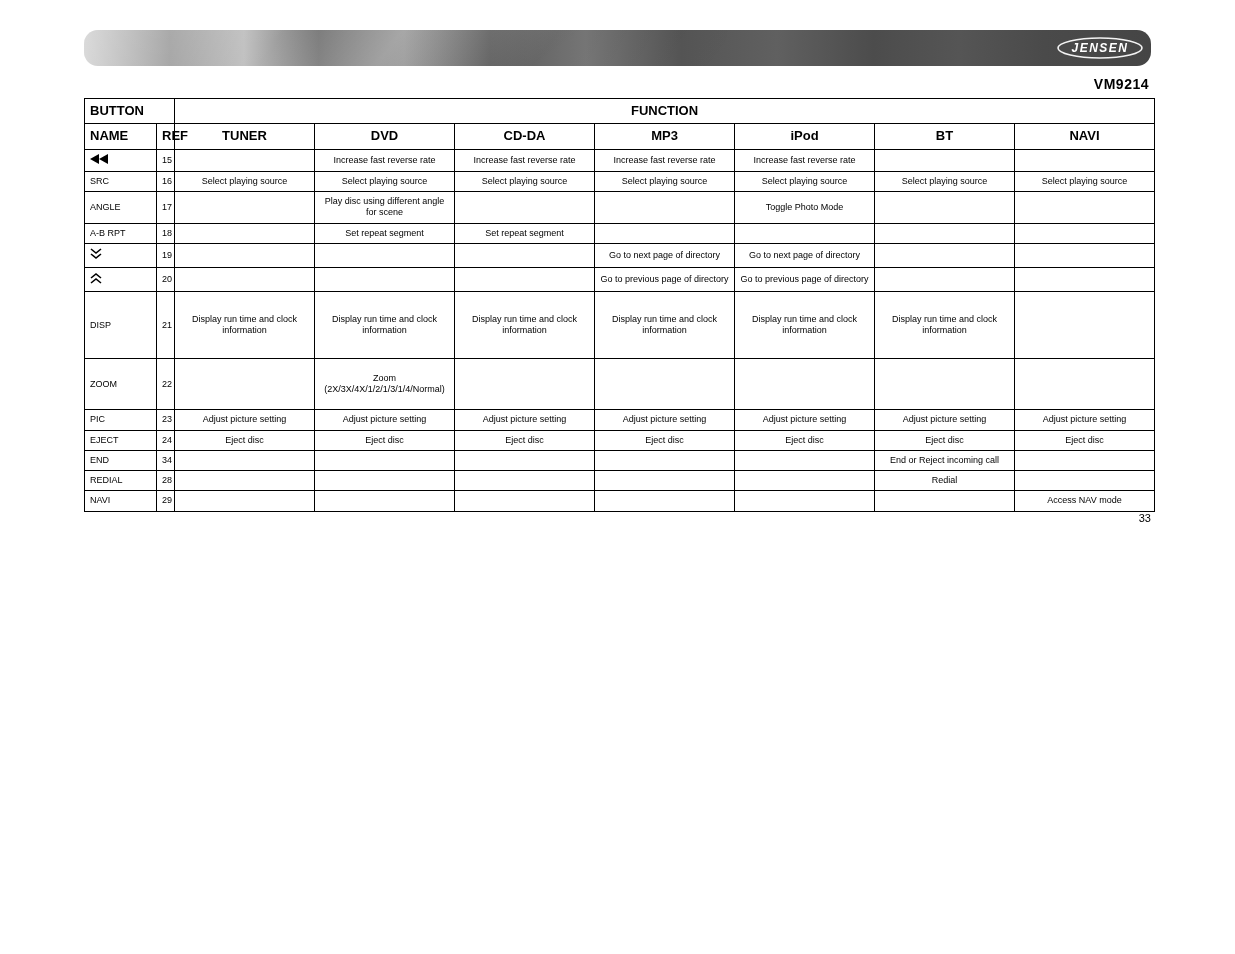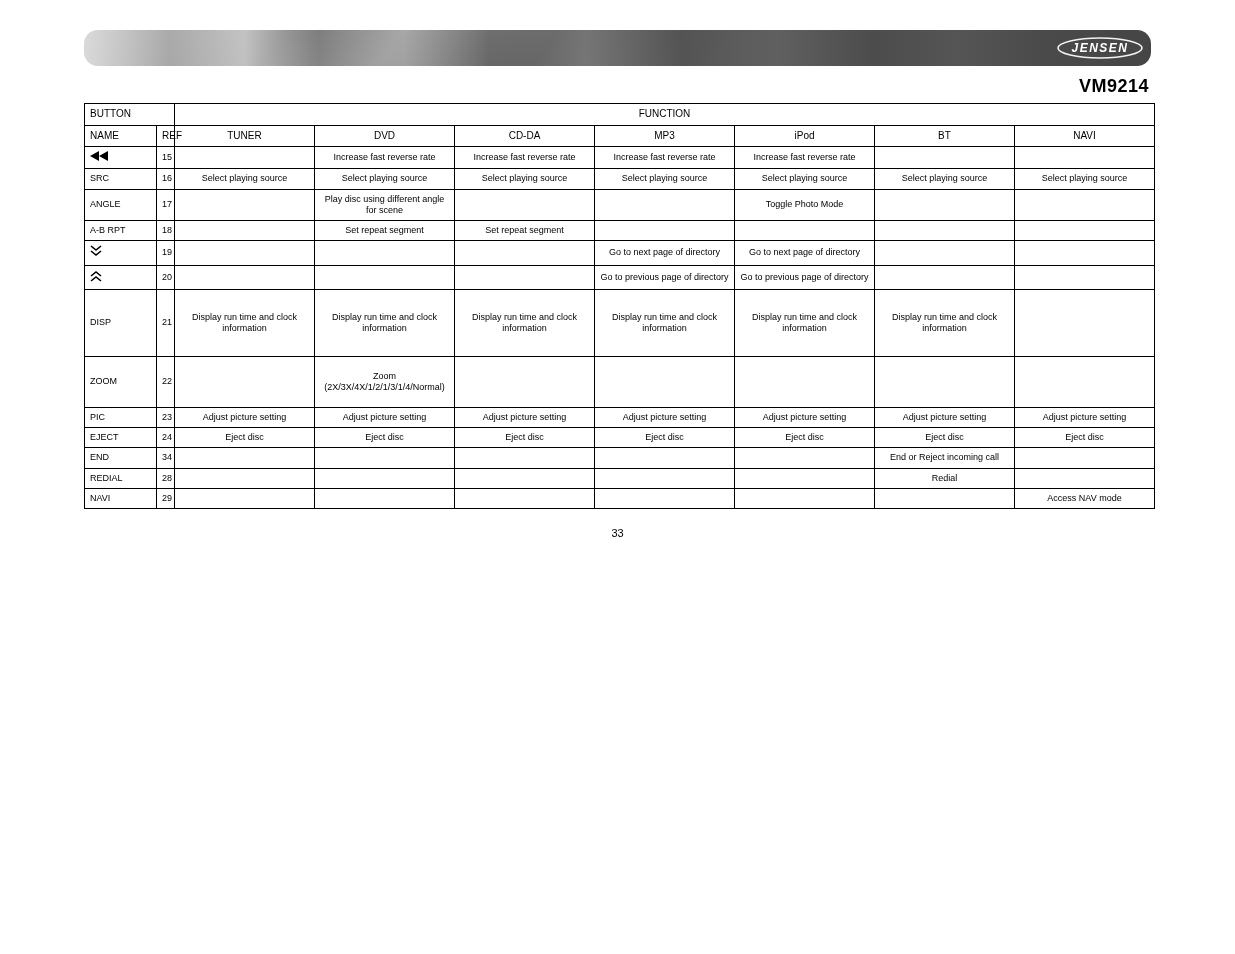--- a/index.html
+++ b/index.html
@@ -63,21 +63,21 @@
     right: 8px;
     top: 50%;
     transform: translateY(-50%);
     display: flex;
     align-items: center;
     gap: 0;
   }
   .logo svg { display: block; }
   .model-title {
     text-align: right;
-    font-size: 18px;
+    font-size: 14px;
     font-weight: 700;
     letter-spacing: 0.5px;
     margin: 10px 2px 6px 0;
   }
 
   
   table.func {
     width: 100%;
     border-collapse: collapse;
     table-layout: fixed;
@@ -85,37 +85,36 @@
     line-height: 1.25;
   }
   table.func th,
   table.func td {
     border: 1px solid #000;
     padding: 4px 5px;
     vertical-align: middle;
     text-align: center;
   }
   table.func th {
-    font-weight: 400;
-    font-size: 10px;
+    font-weight: 700;
+    font-size: 13px;
   }
   table.func td.left,
   table.func th.left {
     text-align: left;
   }
   .colA { width: 72px; }  
   .colB { width: 18px; }  
   .colC { width: 140px; }
   .tall td { height: 58px; }
   .mid td  { height: 42px; }
 
   .page-num {
-    text-align: center;
+    text-align: right;
     font-size: 11px;
-    margin-top: 18px;
   }
 </style>
 </head>
 <body>
 <div class="page">
 
   <div class="banner">
     <div class="logo">
       <svg width="86" height="22" viewBox="0 0 86 22" aria-hidden="true">
         <ellipse cx="43" cy="11" rx="42" ry="10" fill="none" stroke="#f2f2f2" stroke-width="1.6"></ellipse>

